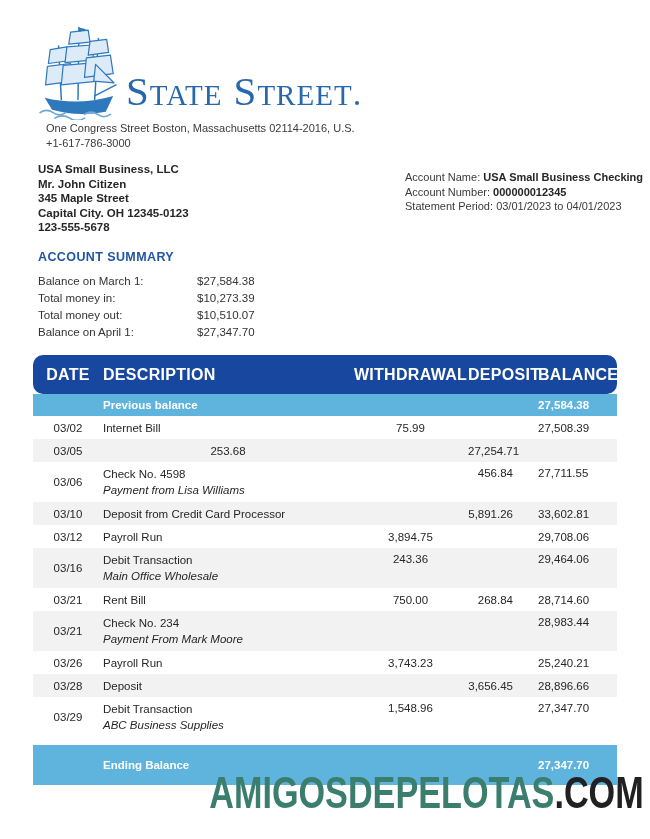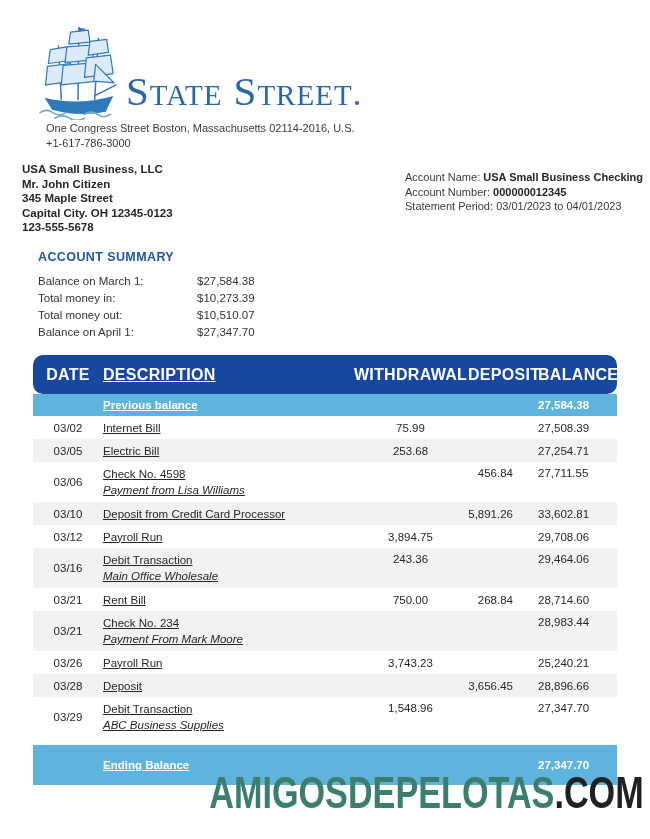--- a/index.html
+++ b/index.html
@@ -11,21 +11,21 @@
   .logo-row { position:absolute; top:20px; left:36px; display:flex; align-items:flex-end; }
   .ship-svg { width:84px; height:100px; display:block; }
   .logo-text { font-family:"Liberation Serif","DejaVu Serif",serif; font-variant:small-caps;
                font-size:41px; line-height:1; color:#2767AE; letter-spacing:1px;
                margin-left:6px; margin-bottom:8px; white-space:nowrap; }
   .logo-dot { display:inline-block; width:4px; height:4px; border-radius:50%;
               background:#2767AE; margin-left:2px; vertical-align:baseline; }
 
   
   .address { position:absolute; top:121px; left:46px; font-size:11px; color:#3a3a3a; line-height:14.5px; }
-  .customer { position:absolute; top:162px; left:22px; font-size:11.5px; font-weight:bold;
+  .customer { position:absolute; top:162px; left:38px; font-size:11.5px; font-weight:bold;
               color:#262626; line-height:14.6px; }
   .account-info { position:absolute; top:170px; left:405px; font-size:11px; color:#3a3a3a; line-height:14.5px; }
   .account-info .val { font-weight:bold; color:#262626; }
   .period-row { }
 
   
   .summary-title { position:absolute; top:250px; left:38px; font-size:12.5px; font-weight:bold;
                    color:#2155A3; letter-spacing:0.4px; }
   .summary-rows { position:absolute; top:272px; left:38px; font-size:11.5px; color:#333; }
   .summary-row { display:flex; height:17.2px; align-items:center; }
@@ -34,21 +34,21 @@
   
   .txn-table { position:absolute; top:355px; left:33px; width:584px; font-size:11.5px; color:#262626; }
   .tgrid { display:grid; grid-template-columns:70px 250px 115px 70px 79px; }
   .txn-header { background:#17479F; color:#fff; font-weight:bold; font-size:16px;
                 height:39px; align-items:center; letter-spacing:0.3px;border-radius:10px; }
   .blue-row { background:#5EB4DC; color:#fff; font-weight:bold; height:22px; align-items:center; }
   .txn-row { min-height:23px; align-items:center; background:#fff; }
   .txn-row.alt { background:#F2F2F2; }
   .txn-row.tall { min-height:40px; }
   .cell.date { text-align:center; }
-  .cell.desc { padding-right:6px; line-height:16px;text-decoration:underline; }
+  .cell.desc { padding-right:6px; line-height:16px; }
   .desc-note { font-style:italic; }
   .cell.wd  { text-align:center; }
   .cell.dep { text-align:right; padding-right:25px; }
   .cell.bal { text-align:left; padding-right:10px; }
   .txn-row.tall .cell.wd, .txn-row.tall .cell.dep, .txn-row.tall .cell.bal { align-self:start; padding-top:5px; }
   .ending { margin-top:8px; height:40px; }
 
   
   .watermark { position:absolute; top:770px; right:6px; font-weight:bold; font-size:45px;
                line-height:1; white-space:nowrap; transform:scaleX(0.76); transform-origin:100% 50%;
@@ -161,24 +161,20 @@
     <div class="cell desc">
       <div class="desc-main">Internet Bill</div>
       <div class="desc-note"></div>
     </div>
     <div class="cell wd">75.99</div>
     <div class="cell dep"></div>
     <div class="cell bal">27,508.39</div>
   </div>
         <div class="tgrid txn-row alt">
     <div class="cell date">03/05</div>
-    <div class="cell desc">
-      <div class="desc-main">Electric Bill</div>
-      <div class="desc-note"></div>
-    </div>
     <div class="cell wd">253.68</div>
     <div class="cell dep"></div>
     <div class="cell bal">27,254.71</div>
   </div>
         <div class="tgrid txn-row tall">
     <div class="cell date">03/06</div>
     <div class="cell desc">
       <div class="desc-main">Check No. 4598</div>
       <div class="desc-note">Payment from Lisa Williams</div>
     </div>

